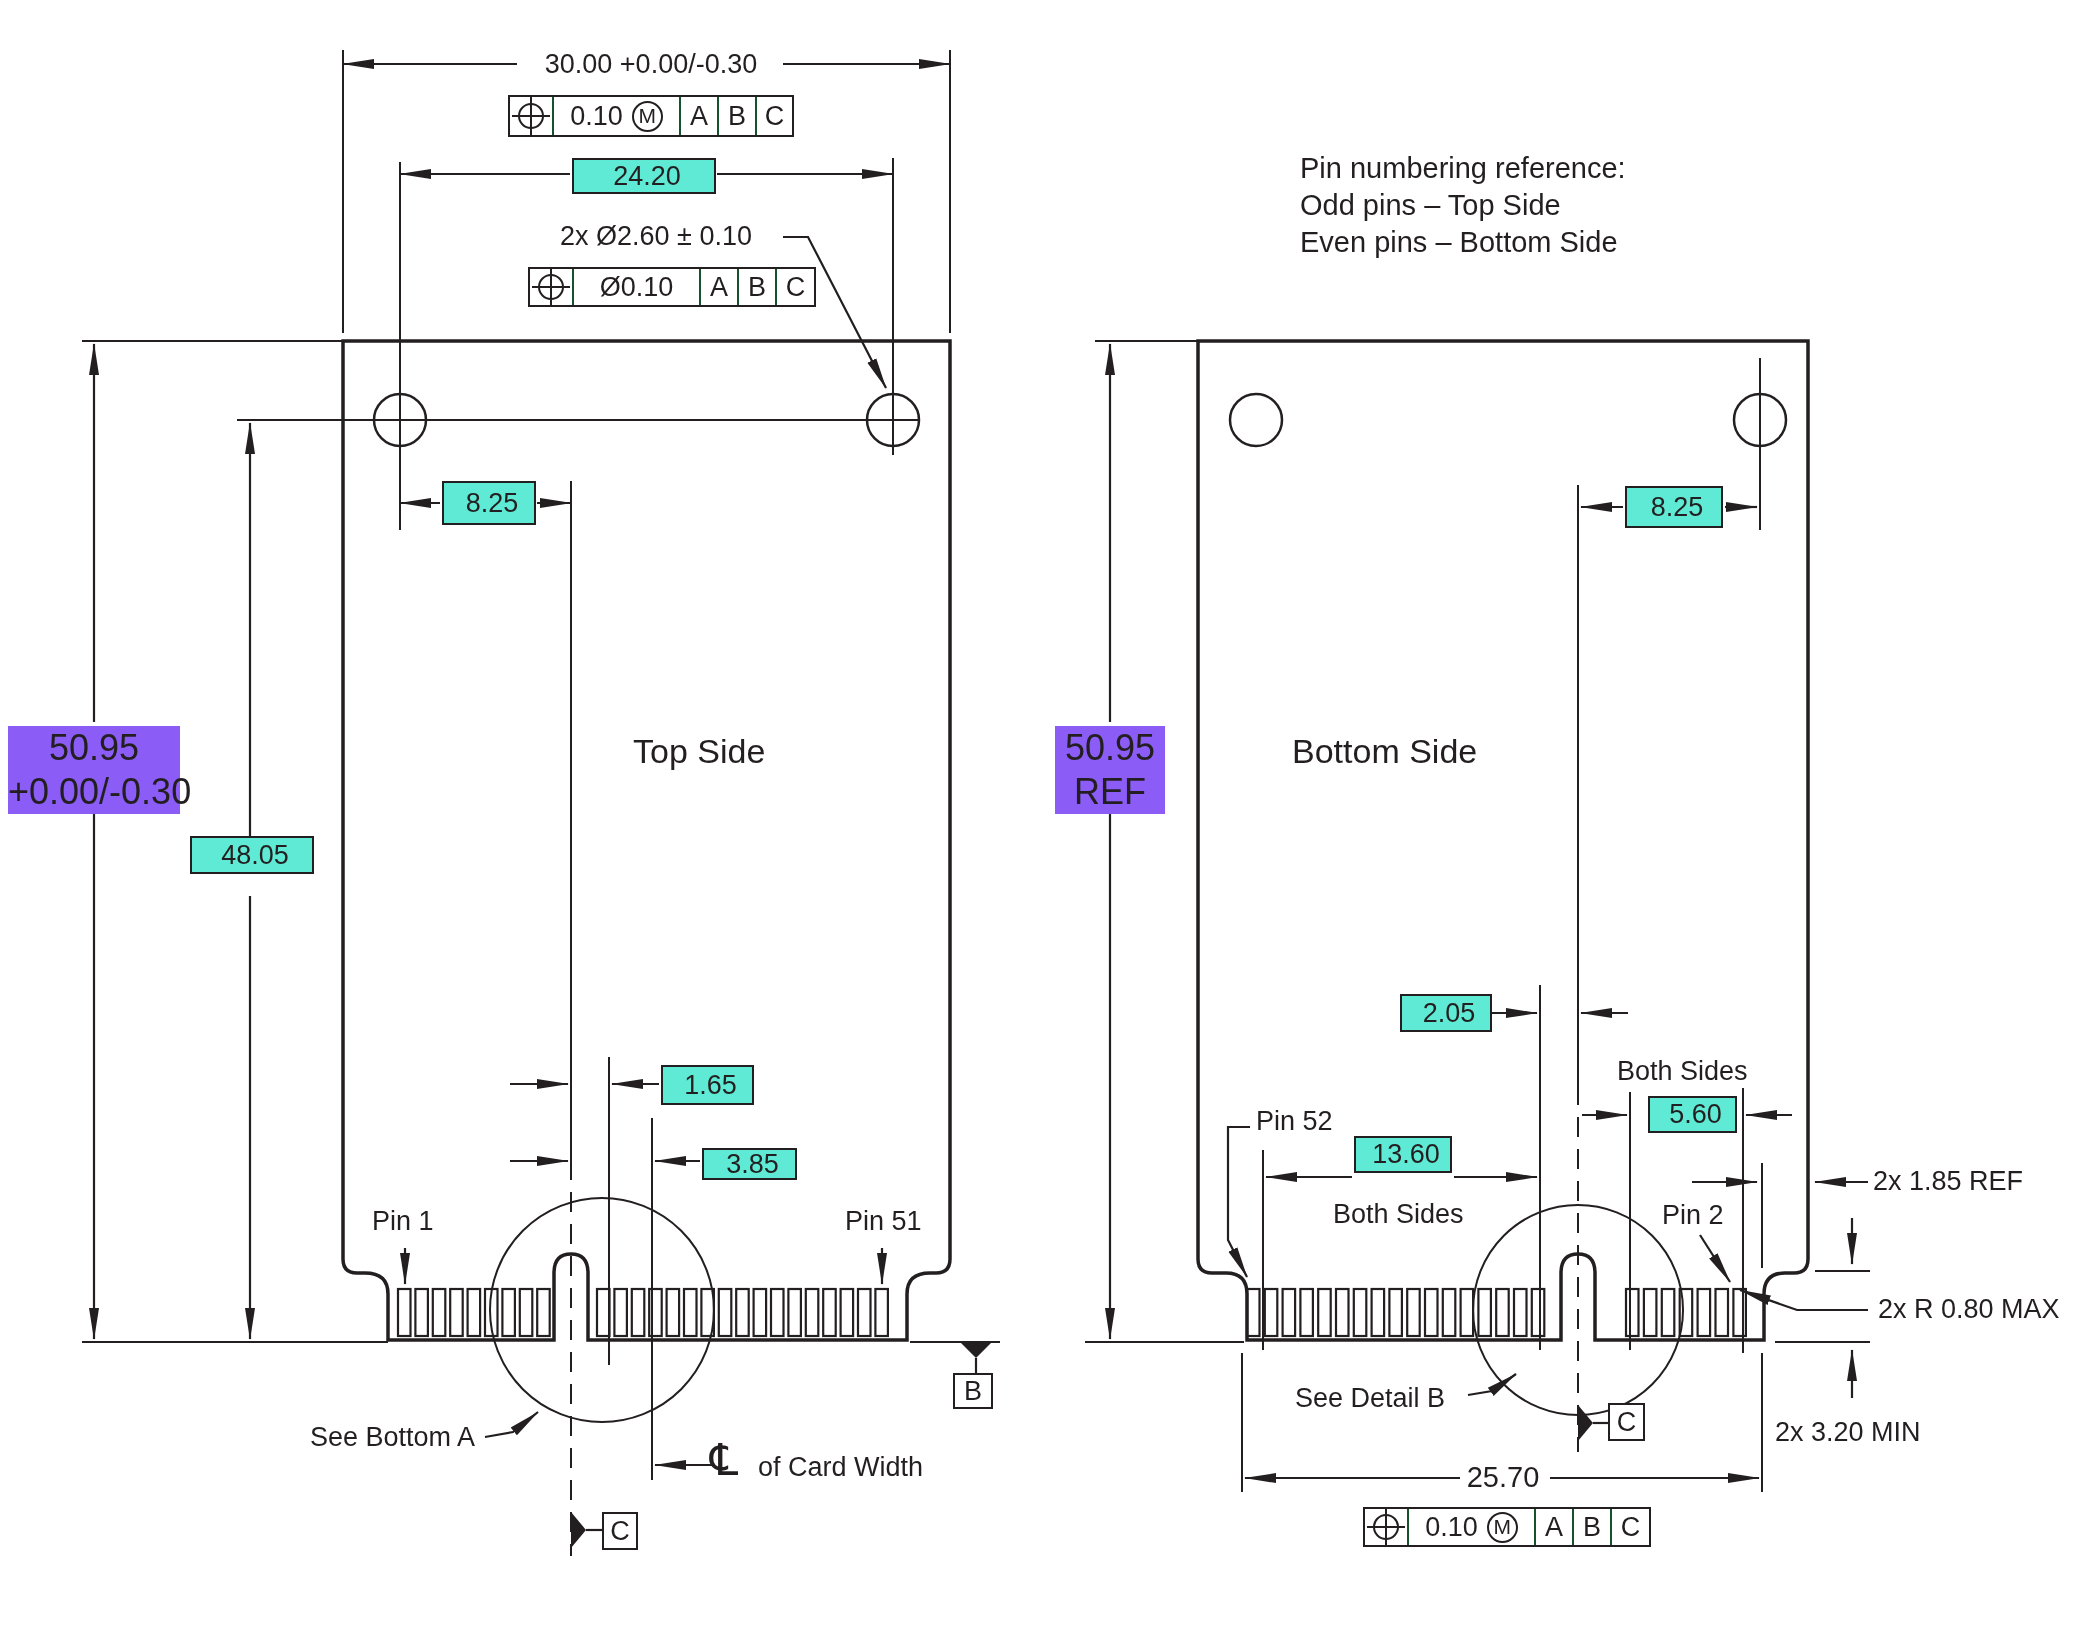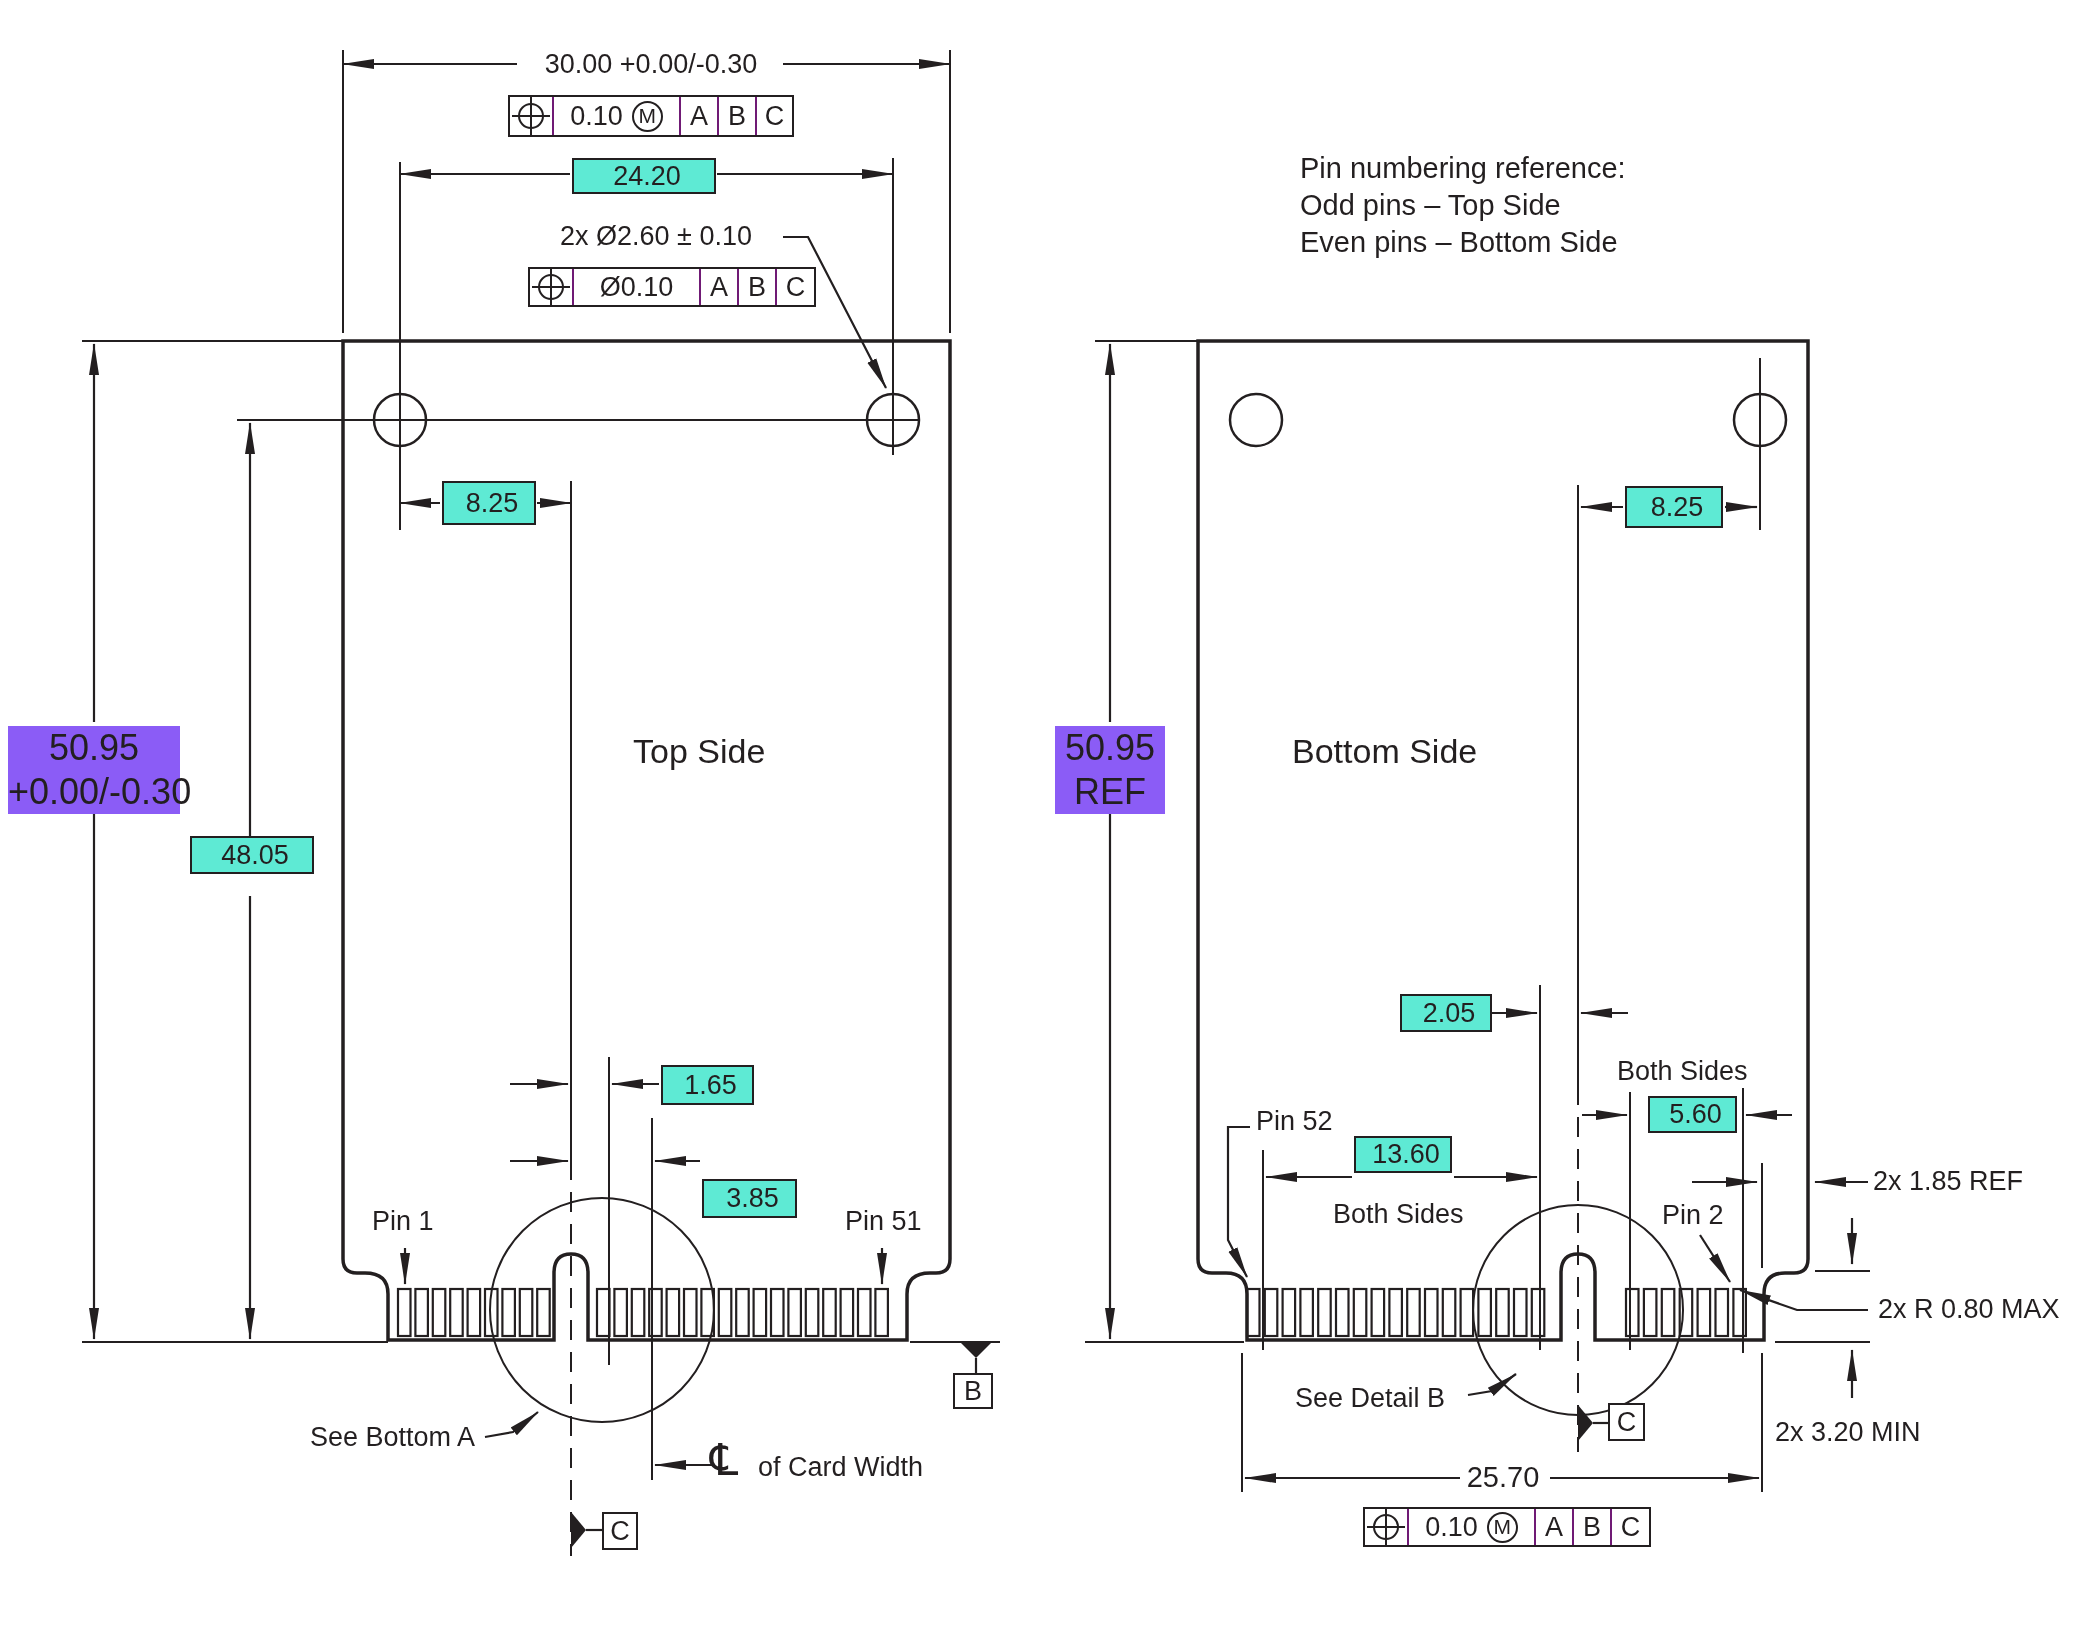--- a/index.html
+++ b/index.html
@@ -15,21 +15,21 @@
     display:flex;align-items:center;justify-content:center;
     font-size:27px;white-space:nowrap;box-sizing:border-box;padding-left:6px;
   }
   .title{position:absolute;font-size:34px;white-space:nowrap;}
   .fcf{
     position:absolute;display:flex;border:2.5px solid #231f20;background:#fff;
     box-sizing:border-box;align-items:stretch;font-size:27px;
   }
   .fcf .cell{
     display:flex;align-items:center;justify-content:center;
-    border-left:2px solid #701a75;box-sizing:border-box;
+    border-left:2px solid #14532d;box-sizing:border-box;
   }
   .fcf .cell:first-child{border-left:none;}
   .pos-sym{position:relative;width:22px;height:22px;border:2.2px solid #231f20;border-radius:50%;display:inline-block;}
   .pos-sym:before{content:"";position:absolute;left:-8px;right:-8px;top:50%;height:2.2px;margin-top:-1.1px;background:#231f20;}
   .pos-sym:after{content:"";position:absolute;top:-8px;bottom:-8px;left:50%;width:2.2px;margin-left:-1.1px;background:#231f20;}
   .mcirc{
     width:31px;height:31px;border:2.2px solid #231f20;border-radius:50%;
     display:inline-flex;align-items:center;justify-content:center;
     font-size:21px;margin-left:9px;box-sizing:border-box;
   }
@@ -257,21 +257,21 @@
 
   <div class="boxdim" style="left:442px;top:481px;width:94px;height:44px;">8.25</div>
 
   <div class="twoline" style="left:8px;top:726px;width:172px;"><span>50.95</span><br><span>+0.00/-0.30</span></div>
 
   <div class="boxdim" style="left:190px;top:836px;width:124px;height:38px;">48.05</div>
 
   <div class="title" style="left:633px;top:732px;">Top Side</div>
 
   <div class="boxdim" style="left:661px;top:1065px;width:93px;height:40px;">1.65</div>
-  <div class="boxdim" style="left:702px;top:1179px;width:95px;height:39px;">3.85</div>
+  <div class="boxdim" style="left:702px;top:1148px;width:95px;height:32px;">3.85</div>
 
   <div class="lbl" style="left:372px;top:1206px;">Pin 1</div>
   <div class="lbl" style="left:845px;top:1206px;">Pin 51</div>
 
   <div class="lbl" style="left:310px;top:1422px;">See Bottom A</div>
 
   <div class="clsym" style="left:710px;top:1438px;">℄</div>
   <div class="lbl" style="left:758px;top:1452px;">of Card Width</div>
 
   <div class="datum-box" style="left:953px;top:1373px;width:40px;height:36px;">B</div>

